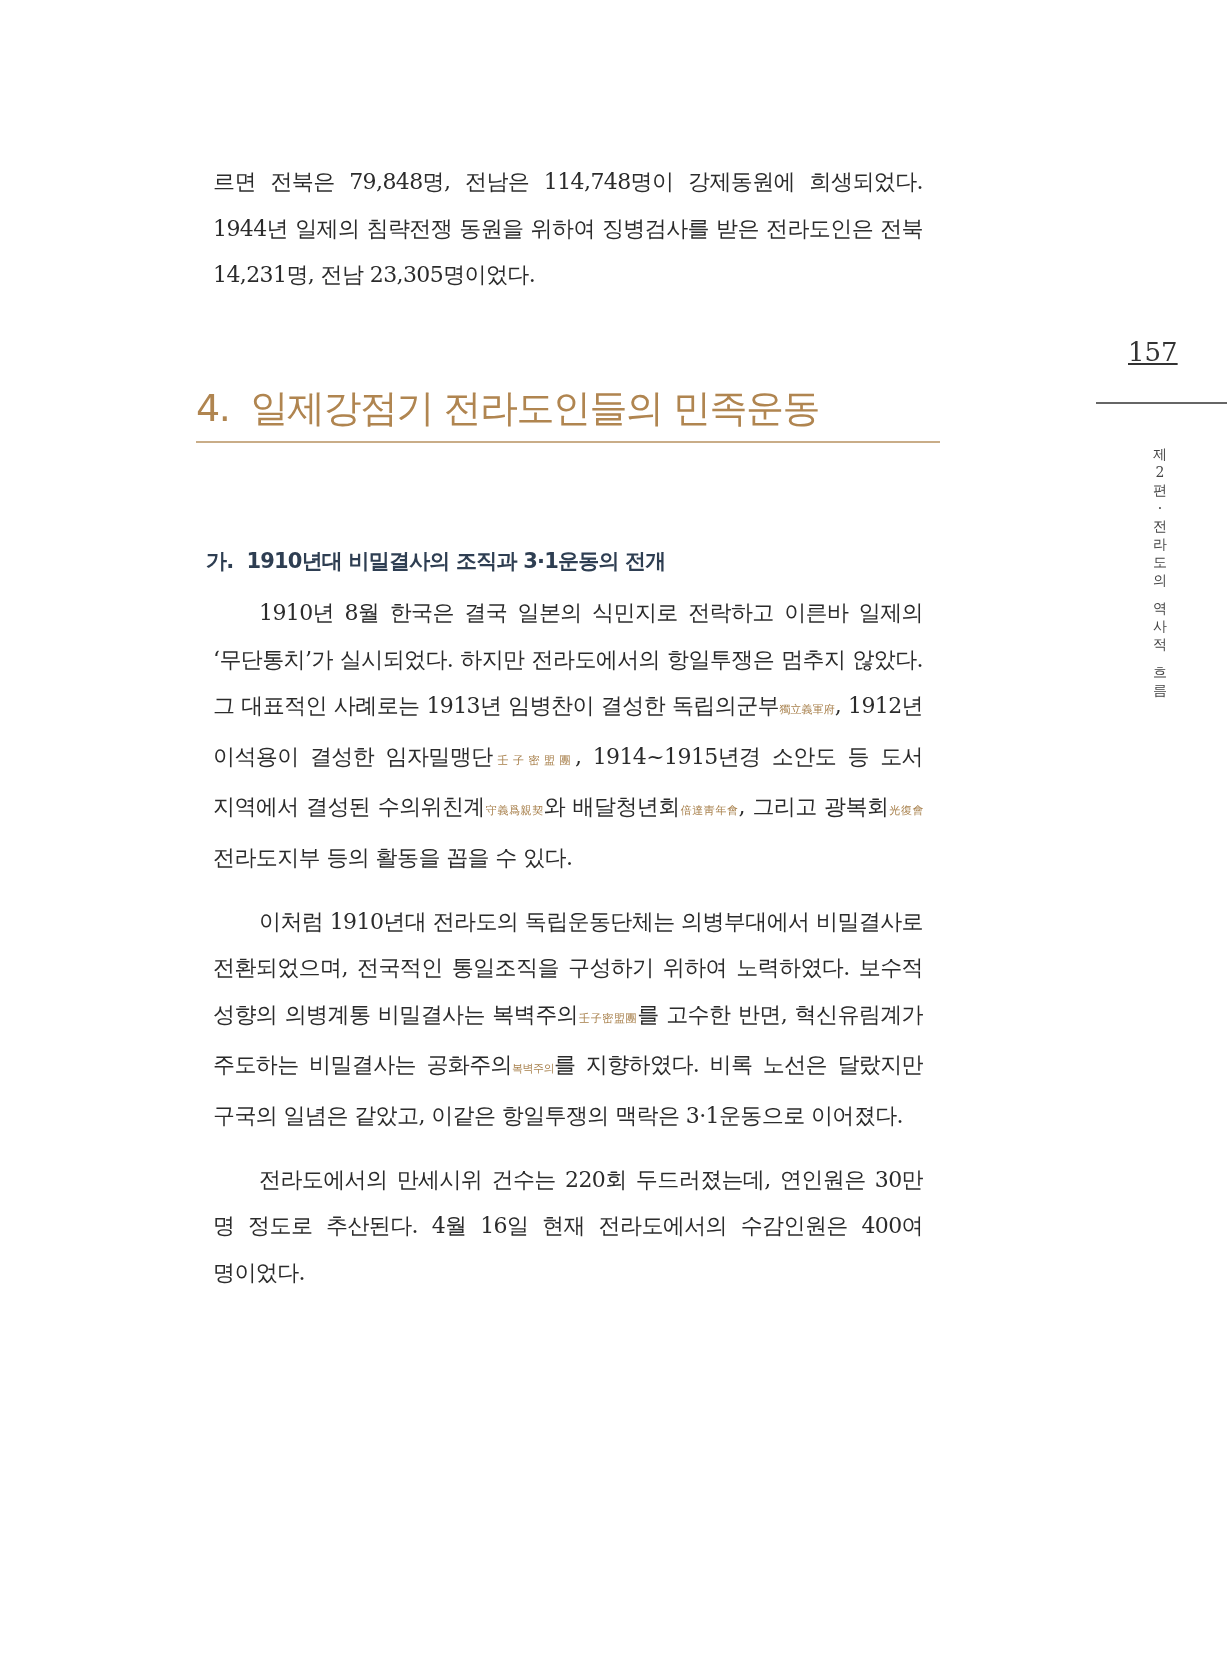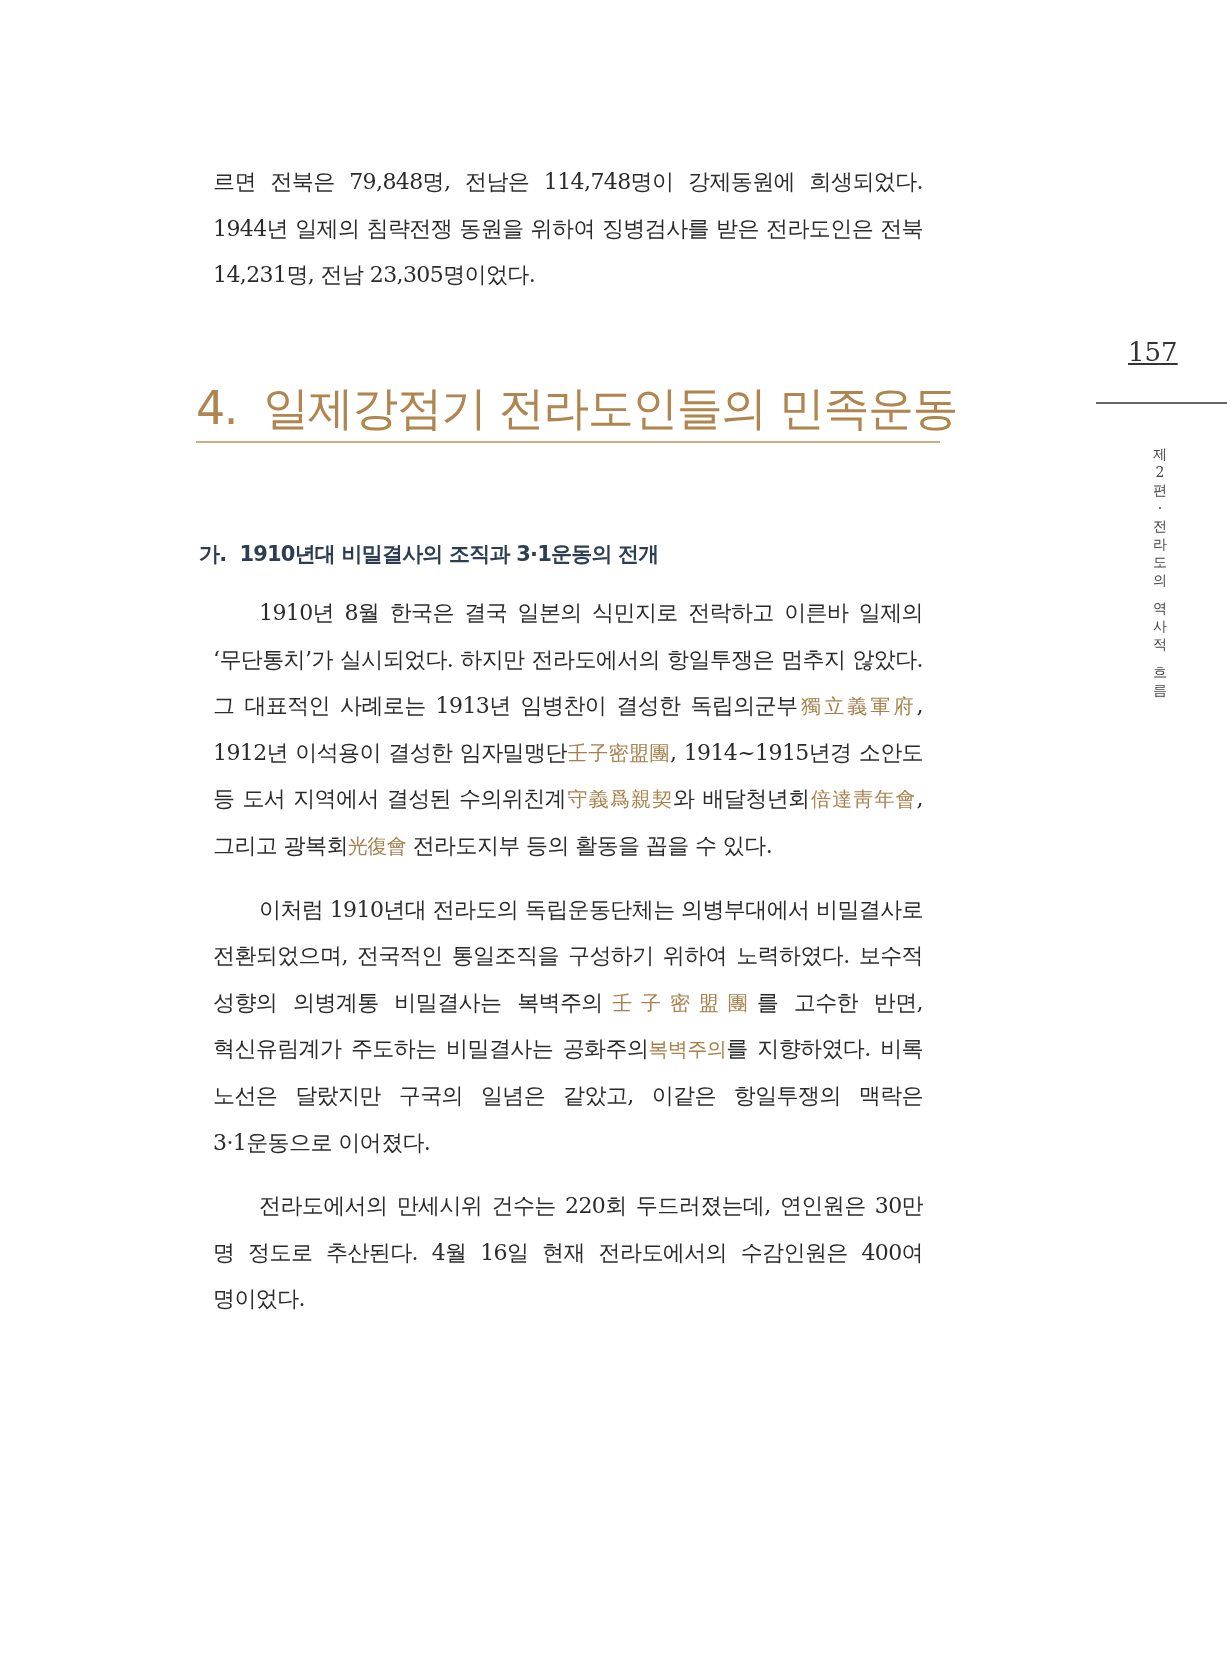--- a/index.html
+++ b/index.html
@@ -7,37 +7,37 @@
     width:1227px; height:1680px; background:#ffffff; position:relative; overflow:hidden;
     font-family: "DejaVu Serif", "Liberation Serif", serif; color:#2b2b2b;
   }
   .body-text {
     position:absolute; left:196px; width:744px;
     font-size:22px; line-height:46.6px; letter-spacing:-0.6px;
     text-align:justify; text-align-last:left; word-break:keep-all;
   }
   .body-text p { margin:17px; }
   .body-text p.indent { text-indent:46px; }
-  .hanja { color:#a8804c; font-size:20px; letter-spacing:-0.5px; }
+  .hanja { color:#a8804c; font-size:11px; letter-spacing:-0.5px; }
   .intro { top:142px; }
   .section-title {
     position:absolute; left:196px; top:386px; width:744px;
     font-family: "DejaVu Sans", "Liberation Sans", sans-serif;
-    font-size:46px; color:#b08550; letter-spacing:-1.5px; font-weight:normal;
+    font-size:38px; color:#b08550; letter-spacing:-1.5px; font-weight:normal;
     margin:0; line-height:44px;
   }
   .section-rule {
     position:absolute; left:196px; top:441px; width:744px; height:0;
     border-top:2px solid #c9ad88;
   }
   .sub-heading {
     position:absolute; left:196px; top:536px;
     font-family: "DejaVu Sans", "Liberation Sans", sans-serif;
     font-weight:bold; font-size:21px; color:#2e3e52; letter-spacing:-0.8px;
-    margin:3px; line-height:30px;
+    margin:10px; line-height:30px;
   }
   .main { top:573px; }
   .page-number {
     position:absolute; left:1128px; top:337px; font-size:26px; color:#333;
     font-family: "DejaVu Serif", "Liberation Serif", serif;
     text-decoration: underline;
   }
   .page-rule {
     position:absolute; left:1096px; top:402px; width:131px; border-top:2px solid #666;
   }

